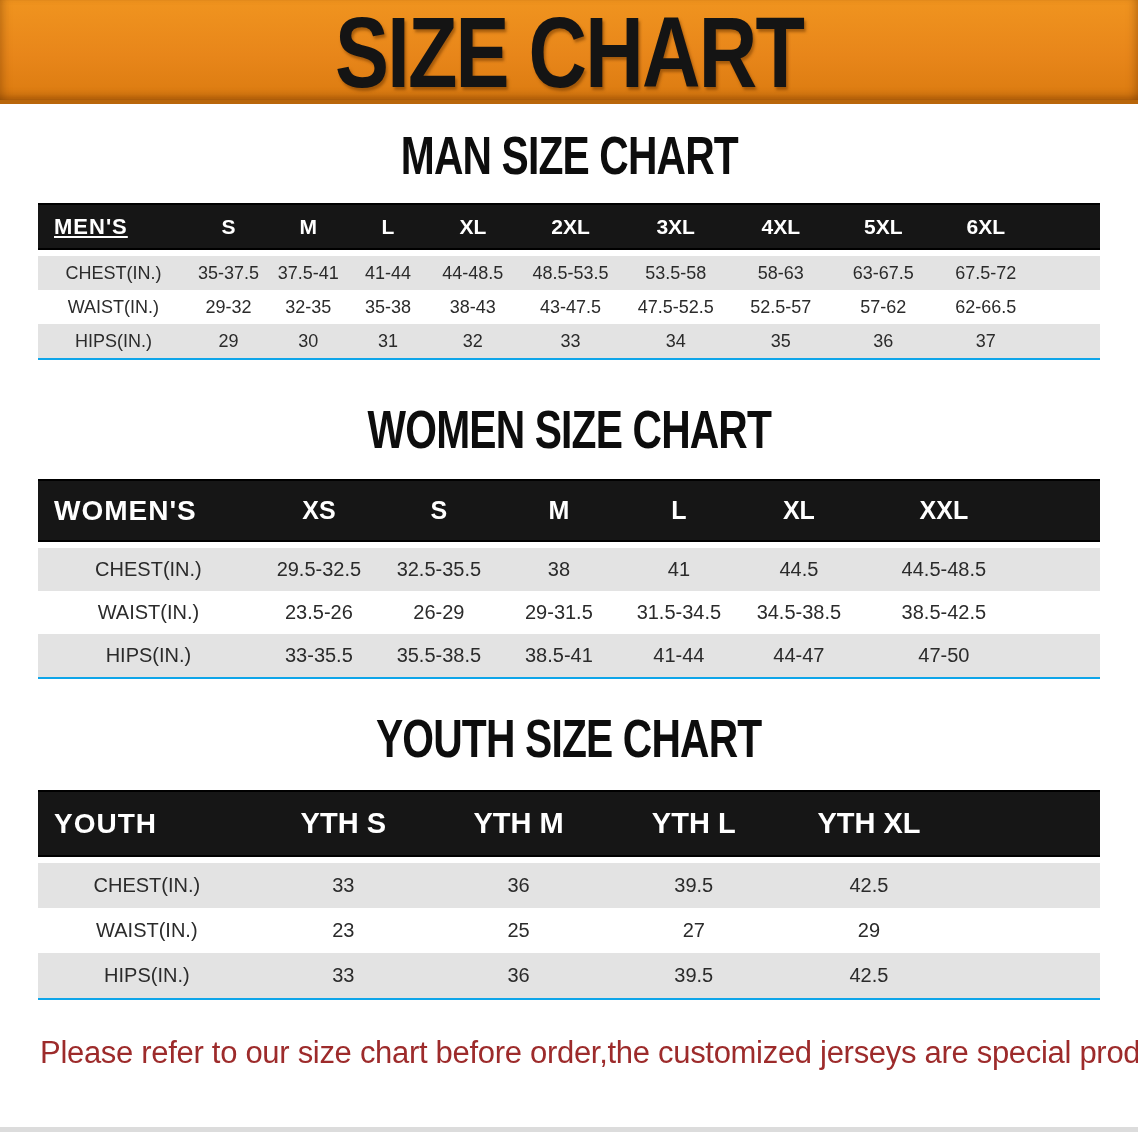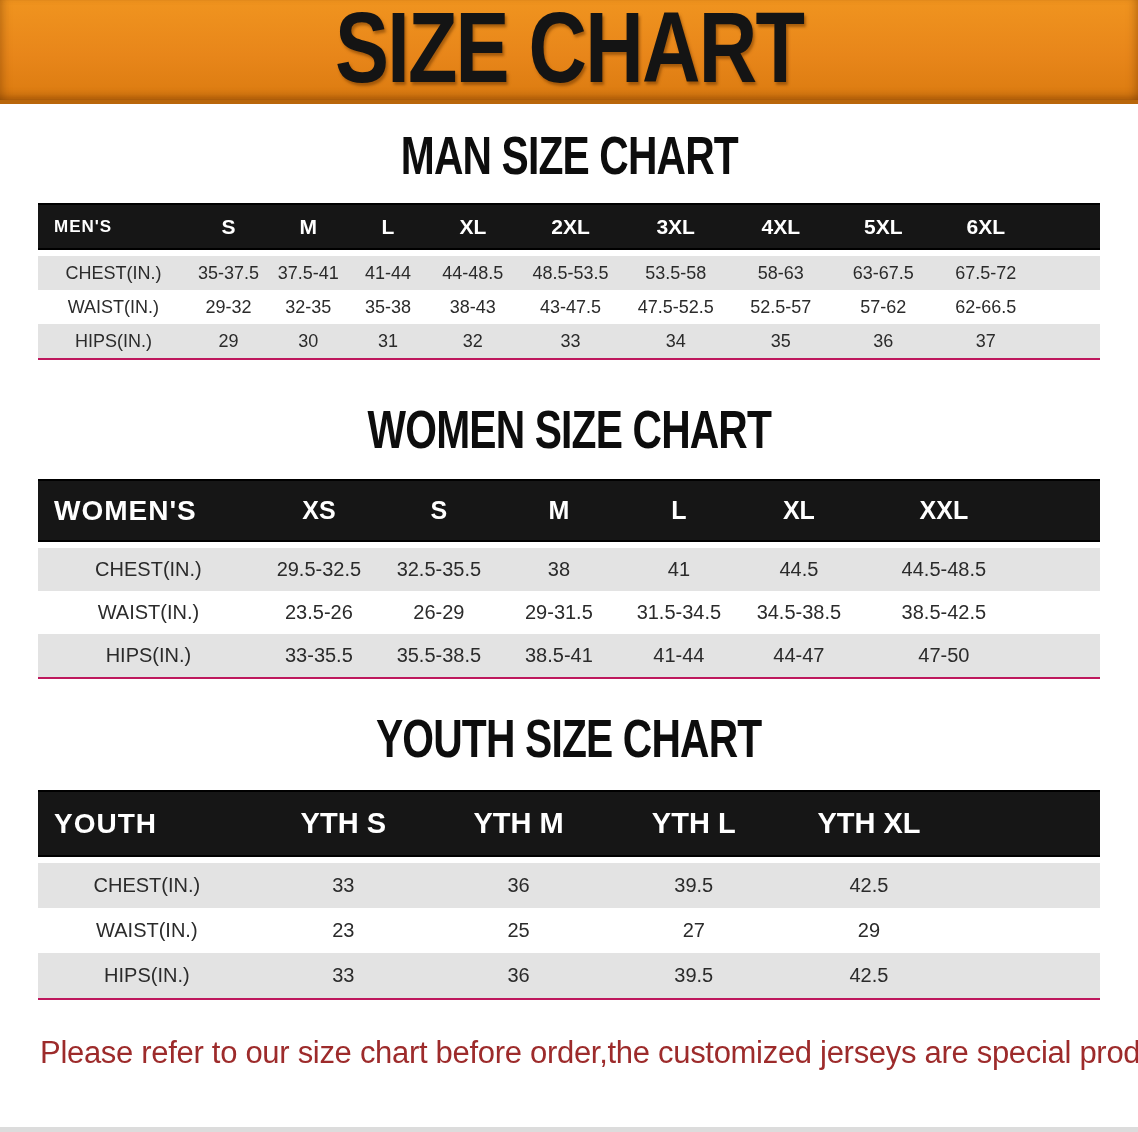--- a/index.html
+++ b/index.html
@@ -2,21 +2,21 @@
 <html><head>
 <meta charset="utf-8">
 <style>
   html,body { margin:0; padding:0; background:#ffffff; }
   .page {
     width:1138px; height:1132px; margin:0 auto; background:#ffffff;
     font-family:"Liberation Sans", sans-serif; overflow:hidden; position:relative;
   }
   
   .banner {
-    height:100px; display:flex; align-items:flex-end; justify-content:center;
+    height:100px; display:flex; align-items:flex-start; justify-content:center;
     background:linear-gradient(180deg,#f0941f 0%,#e8861a 55%,#db7b10 100%);
     border-bottom:4px solid #b9660a;
     box-shadow: inset 8px 0 8px -5px rgba(100,50,0,.35),
                 inset -8px 0 8px -5px rgba(100,50,0,.35),
                 inset 0 -10px 10px -7px rgba(100,45,0,.45);
   }
   .banner-title {
     display:inline-block; font-weight:bold; font-size:92px; color:#141414;
     letter-spacing:-2px; white-space:nowrap;
     transform:scale(0.88,1.08); transform-origin:center;
@@ -36,23 +36,23 @@
   table { width:100%; border-collapse:collapse; table-layout:fixed; }
   thead th {
     background:#161616; color:#ffffff; font-weight:bold;
     border-bottom:6px solid #ffffff; text-align:center;
     box-shadow:inset 0 2px 0 #000, inset 0 -2px 0 #000;
   }
   thead th:first-child { text-align:left; padding-left:16px; }
   tbody td { text-align:center; color:#2b2b2b; padding:0; }
   tbody tr:nth-child(odd)  { background:#e3e3e3; }
   tbody tr:nth-child(even) { background:#ffffff; }
-  tbody tr:last-child td { border-bottom:2px solid #be185d; }
+  tbody tr:last-child td { border-bottom:2px solid #0ea5e9; }
   .men   thead th { height:45px; font-size:21px; }
-  .men   thead th:first-child { font-size:17px; letter-spacing:1px; }
+  .men   thead th:first-child { font-size:22px; letter-spacing:1px;text-decoration:underline; }
   .men   tbody td { height:34px; font-size:18px; }
   .women thead th { height:61px; font-size:25px;margin-top:12px; }
   .women thead th:first-child { font-size:28px; letter-spacing:1px; }
   .women tbody td { height:43px; font-size:20px; }
   .youth thead th { height:65px; font-size:29px; }
   .youth thead th:first-child { font-size:28px; letter-spacing:1px; }
   .youth tbody td { height:45px; font-size:20px; }
   
   .footer { margin:28px 40px 0; color:#9d2b2b; }
   .footer-line { font-size:31px; line-height:50px; letter-spacing:-0.3px; white-space:nowrap; }

